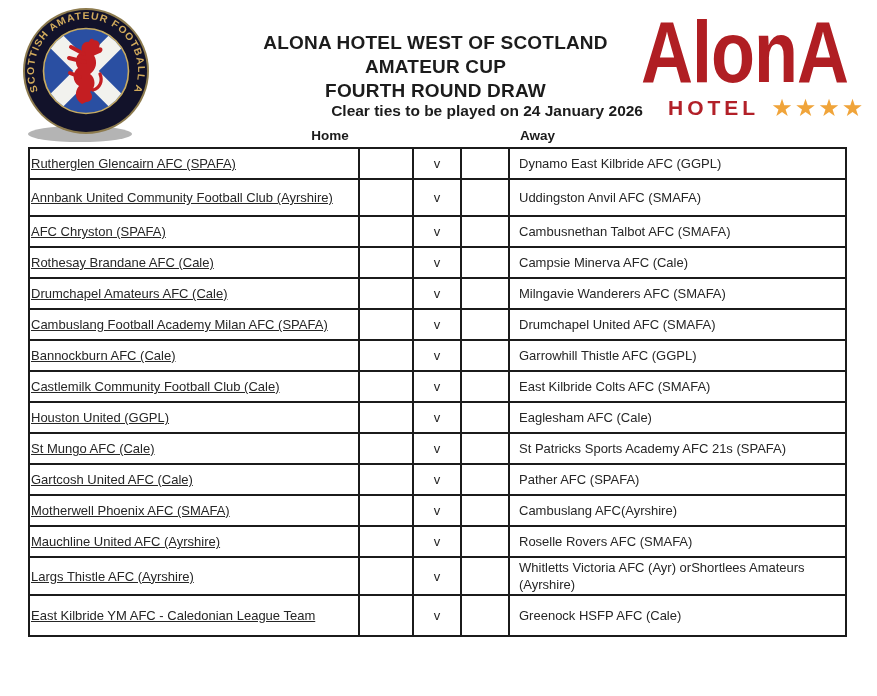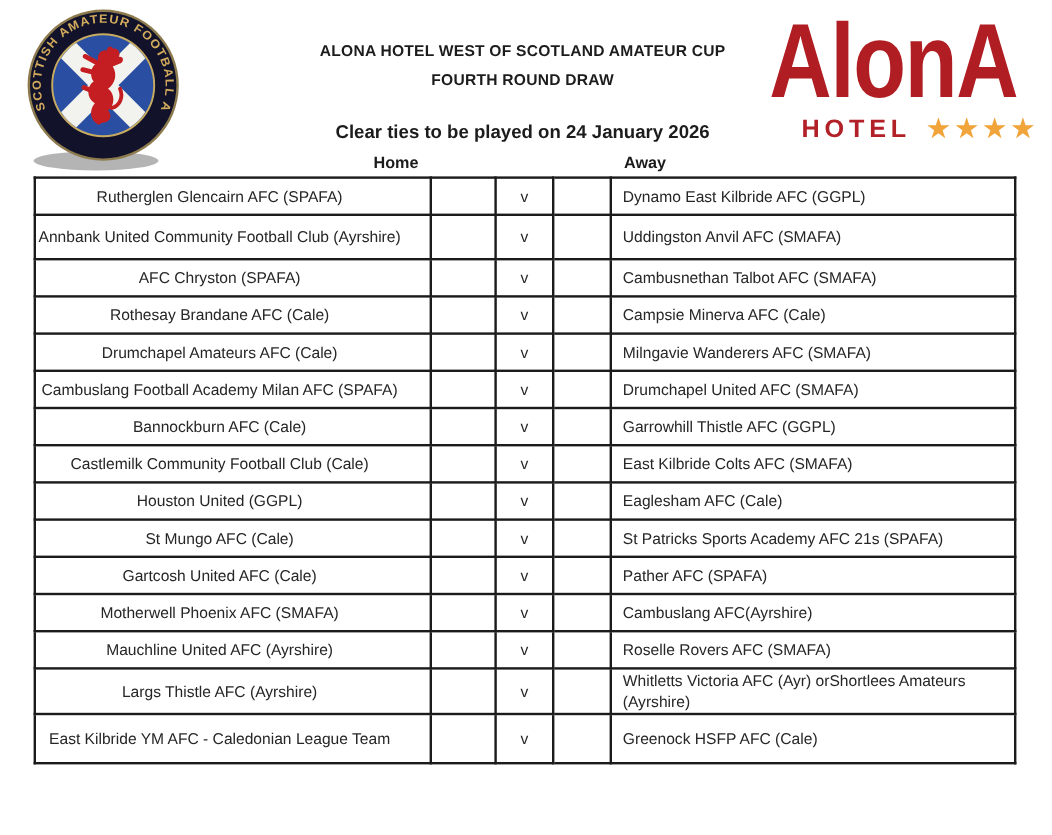--- a/index.html
+++ b/index.html
@@ -4,24 +4,24 @@
 <style>
   html,body{margin:0;padding:0;}
   body{
     width:877px;height:696px;position:relative;background:#ffffff;
     font-family:"Liberation Sans",sans-serif;color:#1f1f1f;overflow:hidden;
   }
   
   .badge-wrap{position:absolute;left:20px;top:5px;width:132px;height:140px;}
   .title-block{
     position:absolute;left:228px;top:31px;width:415px;text-align:center;
-    font-weight:bold;font-size:13px;line-height:24px;color:#1c1c1c;letter-spacing:.2px;
+    font-weight:bold;font-size:19px;line-height:24px;color:#1c1c1c;letter-spacing:.2px;
   }
   .date-line{
-    position:absolute;left:228px;top:102px;width:415px;text-align:center;
+    position:absolute;left:228px;top:102px;width:415px;text-align:right;
     font-weight:bold;font-size:15.5px;color:#1c1c1c;
   }
   .brand{position:absolute;left:641px;top:8px;width:215px;height:120px;}
   .brand-name{
     font-weight:bold;font-size:72px;letter-spacing:-1px;color:#b01e23;
     transform:scaleY(1.22);transform-origin:top left;line-height:72px;white-space:nowrap;
   }
   .brand-sub{
     position:absolute;left:27px;top:88px;display:flex;align-items:center;gap:12px;
   }
@@ -35,21 +35,21 @@
     position:absolute;left:28px;top:147px;width:817px;
     border-collapse:collapse;table-layout:fixed;
   }
   table.draw td{
     border:2px solid #1b1b1b;font-size:13px;color:#262626;
     padding-top:1px;padding-bottom:1px;overflow:hidden;
   }
   table.draw tr{height:31px;}
   table.draw tr:nth-child(2){height:37px;}
   table.draw tr:nth-child(15){height:41px;margin-left:48px;}
-  td.home{text-align:center;padding-right:23px;}
+  td.home{text-align:left;padding-right:23px;text-decoration:underline;}
   td.away{text-align:left;padding-left:9px;padding-right:10px;line-height:17px;}
   td.vs{text-align:center;}
 </style>
 </head>
 <body>
 
 <div class="badge-wrap">
   <svg width="132" height="140" viewBox="-66 -66 132 140">
 
     <ellipse cx="-6" cy="63" rx="52" ry="8" fill="rgba(40,40,40,0.35)"></ellipse>

